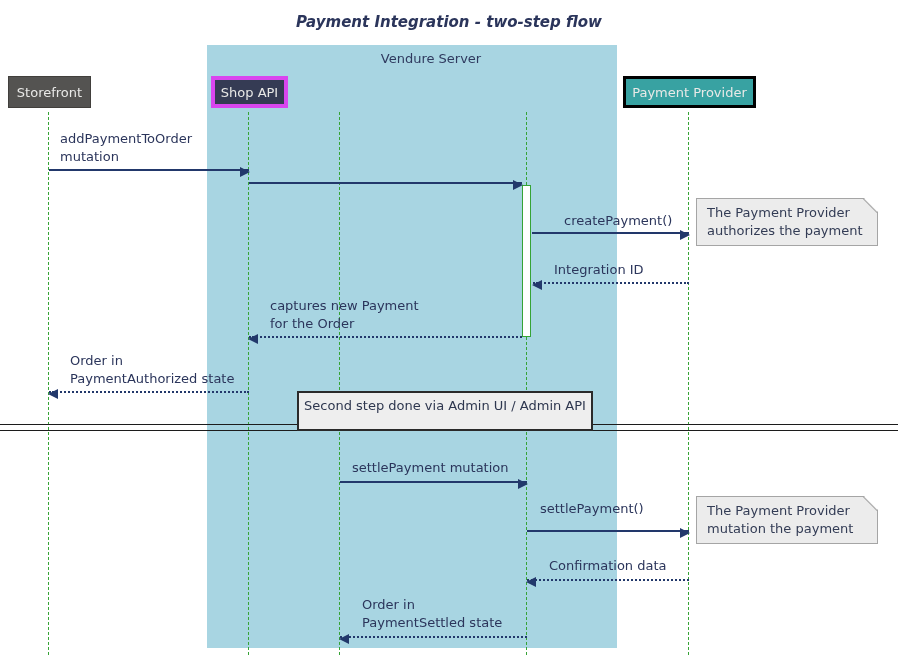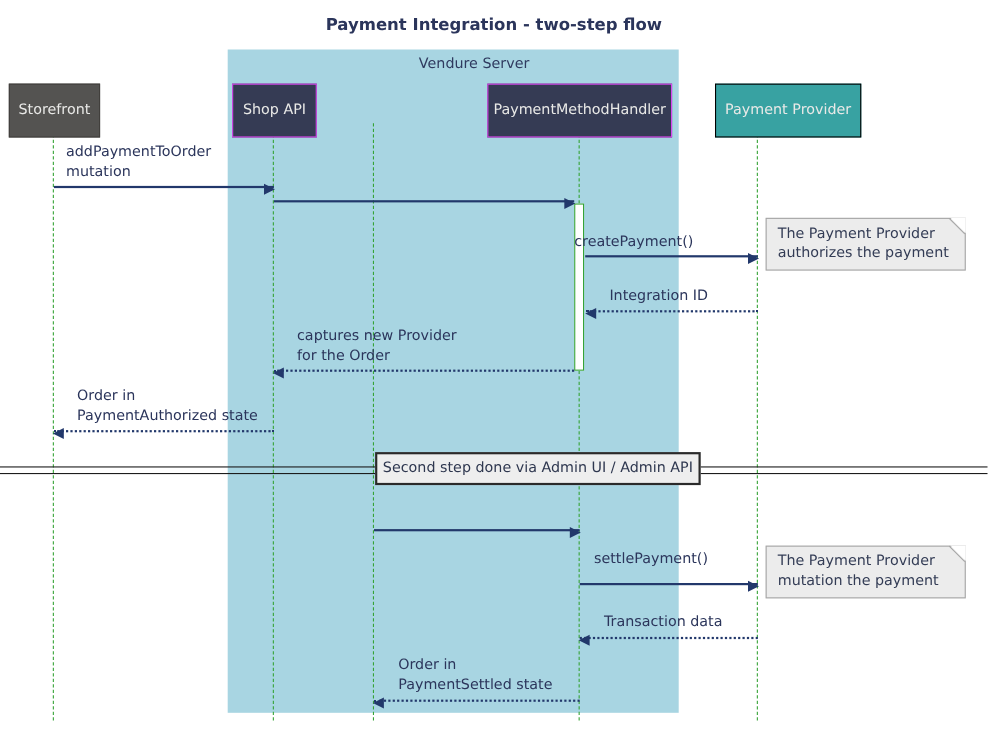--- a/index.html
+++ b/index.html
@@ -2,42 +2,42 @@
 <html style="--frame-bg: #A8D5E2; --participant-bg: #353B54; --storefront-bg: #545351; --provider-bg: #38A2A2; --participant-text: #E9E9E7; --lifeline-green: #36A336; --arrow-navy: #22386B; --label-text: #2B355B; --note-bg: #ECECEC; --note-border: #A5A5A5; --divider-bg: #EEEEEE; --divider-border: #1C1C1C;"><head>
 <meta charset="utf-8">
 <style>
   html,body{margin:0;padding:0;background:#fff;}
   .canvas{
     position:relative;width:898px;height:665px;overflow:hidden;background:#fff;
     font-family:"DejaVu Sans","Liberation Sans",sans-serif;
   }
   .title{
     position:absolute;left:0;top:13px;width:898px;text-align:center;
-    font-size:15px;font-weight:bold;color:var(--label-text,#2B355B);
+    font-size:15px;font-weight:bold;color:var(--label-text,#2B355B);font-style:italic;
   }
   .frame{
     position:absolute;left:207px;top:45px;width:410px;height:603px;
     background:var(--frame-bg,#A8D5E2);
   }
   .frame-label{
     position:absolute;left:207px;top:51px;width:448px;text-align:center;
     font-size:13px;color:#2F3A5F;
   }
   .lifeline{
     position:absolute;top:112px;height:543px;width:0;
     border-left:1px dashed var(--lifeline-green,#36A336);
   }
   .pbox{
-    position:absolute;top:76px;height:49px;box-sizing:border-box;
+    position:absolute;top:76px;height:32px;box-sizing:border-box;
     display:flex;align-items:center;justify-content:center;
     font-size:13px;color:var(--participant-text,#E9E9E7);white-space:nowrap;
   }
   .gray{background:var(--storefront-bg,#545351);border:1px solid #413F3C;}
-  .navy{background:var(--participant-bg,#353B54);border:1px solid #d946ef;}
-  .teal{background:var(--provider-bg,#38A2A2);border:1px solid #000000;margin-left:27px;}
+  .navy{background:var(--participant-bg,#353B54);border:4px solid #d946ef;}
+  .teal{background:var(--provider-bg,#38A2A2);border:3px solid #000000;}
   .activation{
     position:absolute;left:522px;top:185px;width:9px;height:152px;
     background:#FFFFFF;border:1px solid var(--lifeline-green,#36A336);box-sizing:border-box;
   }
   .arrow{position:absolute;height:0;border-top:2px solid var(--arrow-navy,#22386B);}
   .dotted{border-top-style:dotted;}
   .head{position:absolute;top:-4px;width:0;height:0;
     border-top:5px solid transparent;border-bottom:5px solid transparent;}
   .hr{right:-1px;border-left:10px solid var(--arrow-navy,#22386B);}
   .hl{left:-1px;border-right:10px solid var(--arrow-navy,#22386B);}
@@ -45,23 +45,23 @@
     position:absolute;font-size:13px;line-height:18px;white-space:nowrap;
     color:var(--label-text,#2B355B);
   }
   .b{font-weight:normal;}
   .divider-lines{
     position:absolute;left:0;top:424px;width:898px;height:7px;box-sizing:border-box;
     border-top:1.5px solid var(--divider-border,#1C1C1C);
     border-bottom:1.5px solid var(--divider-border,#1C1C1C);
   }
   .divider-box{
-    position:absolute;left:297px;top:411px;width:296px;height:30px;box-sizing:border-box;
+    position:absolute;left:297px;top:391px;width:296px;height:40px;box-sizing:border-box;
     background:var(--divider-bg,#EEEEEE);border:2px solid #2A2A2A;
-    text-align:center;line-height:26px;font-size:13px;color:#2E374F;margin-left:44px;
+    text-align:center;line-height:26px;font-size:13px;color:#2E374F;
   }
   .note{
     position:absolute;width:182px;height:48px;box-sizing:border-box;
     background:var(--note-bg,#ECECEC);border:1px solid var(--note-border,#A5A5A5);
     padding:5px 8px 5px 10px;font-size:13px;line-height:18px;color:#333C55;white-space:nowrap;
   }
   .note::before{
     content:"";position:absolute;top:-1px;right:-1px;width:0;height:0;
     border-top:14px solid #FFFFFF;border-left:14px solid transparent;
   }
@@ -83,84 +83,86 @@
   <div class="lifeline" style="left:48px"></div>
   <div class="lifeline" style="left:248px"></div>
   <div class="lifeline" style="left:339px"></div>
   <div class="lifeline" style="left:526px"></div>
   <div class="lifeline" style="left:688px"></div>
 
   <div class="activation"></div>
 
   <div class="pbox gray" style="left:8px;width:83px">Storefront</div>
   <div class="pbox navy" style="left:211px;width:77px">Shop API</div>
-  <div class="pbox navy" style="left:443px;width:168px">PaymentMethodHandler</div>
   <div class="pbox teal" style="left:623px;width:133px">Payment Provider</div>
 
   <div class="msg" style="left:60px;top:130px">
     <span class="b">addPaymentToOrder</span><br>
     <span>mutation</span>
   </div>
   <div class="arrow solid" style="left:49px;top:169px;width:200px">
     <span class="head hr"></span>
   </div>
 
   <div class="arrow solid" style="left:249px;top:182px;width:273px">
     <span class="head hr"></span>
   </div>
 
-  <div class="msg b" style="left:522px;top:212px">createPayment()</div>
+  <div class="msg b" style="left:564px;top:212px">createPayment()</div>
   <div class="arrow solid" style="left:532px;top:232px;width:157px">
     <span class="head hr"></span>
   </div>
 
   <div class="note" style="left:696px;top:198px">
     <span>The Payment Provider</span><br>
     <span class="b">authorizes</span><span> the payment</span>
   </div>
 
   <div class="msg" style="left:554px;top:261px">Integration ID</div>
   <div class="arrow dotted" style="left:533px;top:282px;width:156px">
     <span class="head hl"></span>
   </div>
 
   <div class="msg" style="left:270px;top:297px">
-    <span>captures new </span><span class="b">Provider</span><br>
+    <span>captures new </span><span class="b">Payment</span><br>
     <span>for the Order</span>
   </div>
   <div class="arrow dotted" style="left:249px;top:336px;width:273px">
     <span class="head hl"></span>
   </div>
 
   <div class="msg" style="left:70px;top:352px">
     <span>Order in</span><br>
     <span class="b">PaymentAuthorized</span><span> state</span>
   </div>
   <div class="arrow dotted" style="left:49px;top:391px;width:200px">
     <span class="head hl"></span>
   </div>
 
   <div class="divider-lines"></div>
   <div class="divider-box">Second step done via Admin UI / Admin API</div>
 
+  <div class="msg" style="left:352px;top:459px">
+    <span class="b">settlePayment</span><span> mutation</span>
+  </div>
   <div class="arrow solid" style="left:340px;top:481px;width:187px">
     <span class="head hr"></span>
   </div>
 
   <div class="msg b" style="left:540px;top:500px">settlePayment()</div>
   <div class="arrow solid" style="left:527px;top:530px;width:162px">
     <span class="head hr"></span>
   </div>
 
   <div class="note" style="left:696px;top:496px">
     <span>The Payment Provider</span><br>
     <span class="b">mutation</span><span> the payment</span>
   </div>
 
-  <div class="msg" style="left:549px;top:557px">Transaction data</div>
+  <div class="msg" style="left:549px;top:557px">Confirmation data</div>
   <div class="arrow dotted" style="left:527px;top:579px;width:162px">
     <span class="head hl"></span>
   </div>
 
   <div class="msg" style="left:362px;top:596px">
     <span>Order in</span><br>
     <span class="b">PaymentSettled</span><span> state</span>
   </div>
   <div class="arrow dotted" style="left:340px;top:636px;width:187px">
     <span class="head hl"></span>

